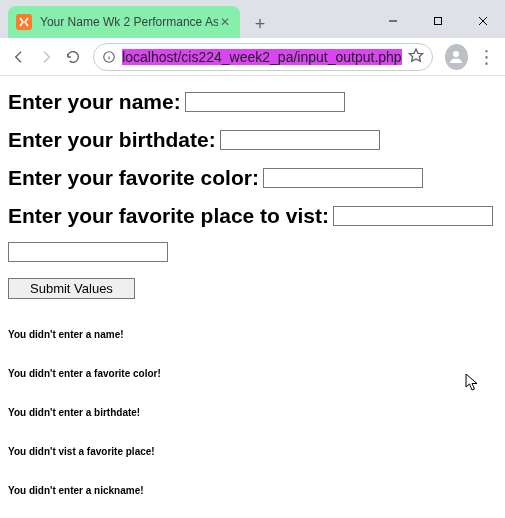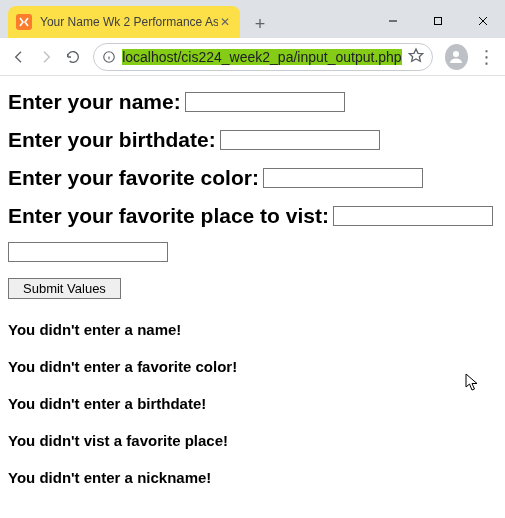--- a/index.html
+++ b/index.html
@@ -12,21 +12,21 @@
       overflow: hidden;
     }
     .titlebar {
       height: 38px;
       background: #dee1e6;
       display: flex;
       align-items: flex-end;
       padding-top: 6px;
     }
     .tab {
-      background: #fde047;
+      background: #86efac;
       border-radius: 8px 8px 0 0;
       height: 32px;
       display: flex;
       align-items: center;
       padding: 16px 8px;
       margin-left: 8px;
       width: 232px;
       position: relative;
       text-align: center;
     }
@@ -118,21 +118,21 @@
       color: #5f6368;
       display: flex;
     }
     .url {
       font-size: 14px;
       color: #202124;
       white-space: nowrap;
       overflow: hidden;
     }
     .url .sel {
-      background: #84cc16;
+      background: #d946ef;
     }
     .star {
       color: #5f6368;
       margin-left: auto;
     }
     .avatar {
       width: 26px;
       height: 26px;
       border-radius: 50%;
       background: #bdc1c6;
@@ -166,31 +166,31 @@
     }
     .text-input {
       height: 20px;
       border: 1px solid #767676;
       background: #fff;
       padding: 1px 2px;
       font-size: 13px;
     }
     .submit-btn {
       font-size: 13px;
-      padding: 2px 14px;
+      padding: 2px 21px;
       background: #efefef;
       border: 1px solid #767676;
       margin-top: 2px;
       margin-bottom: 2px;
     }
     .msg {
       font-weight: bold;
-      font-size: 15px;
+      font-size: 10px;
       color: #000;
-      margin: 20px 0;
+      margin: 28px 0;
     }
     .cursor {
       position: absolute;
       left: 465px;
       top: 373px;
       pointer-events: none;
     }
   </style>
 </head>
 <body>

